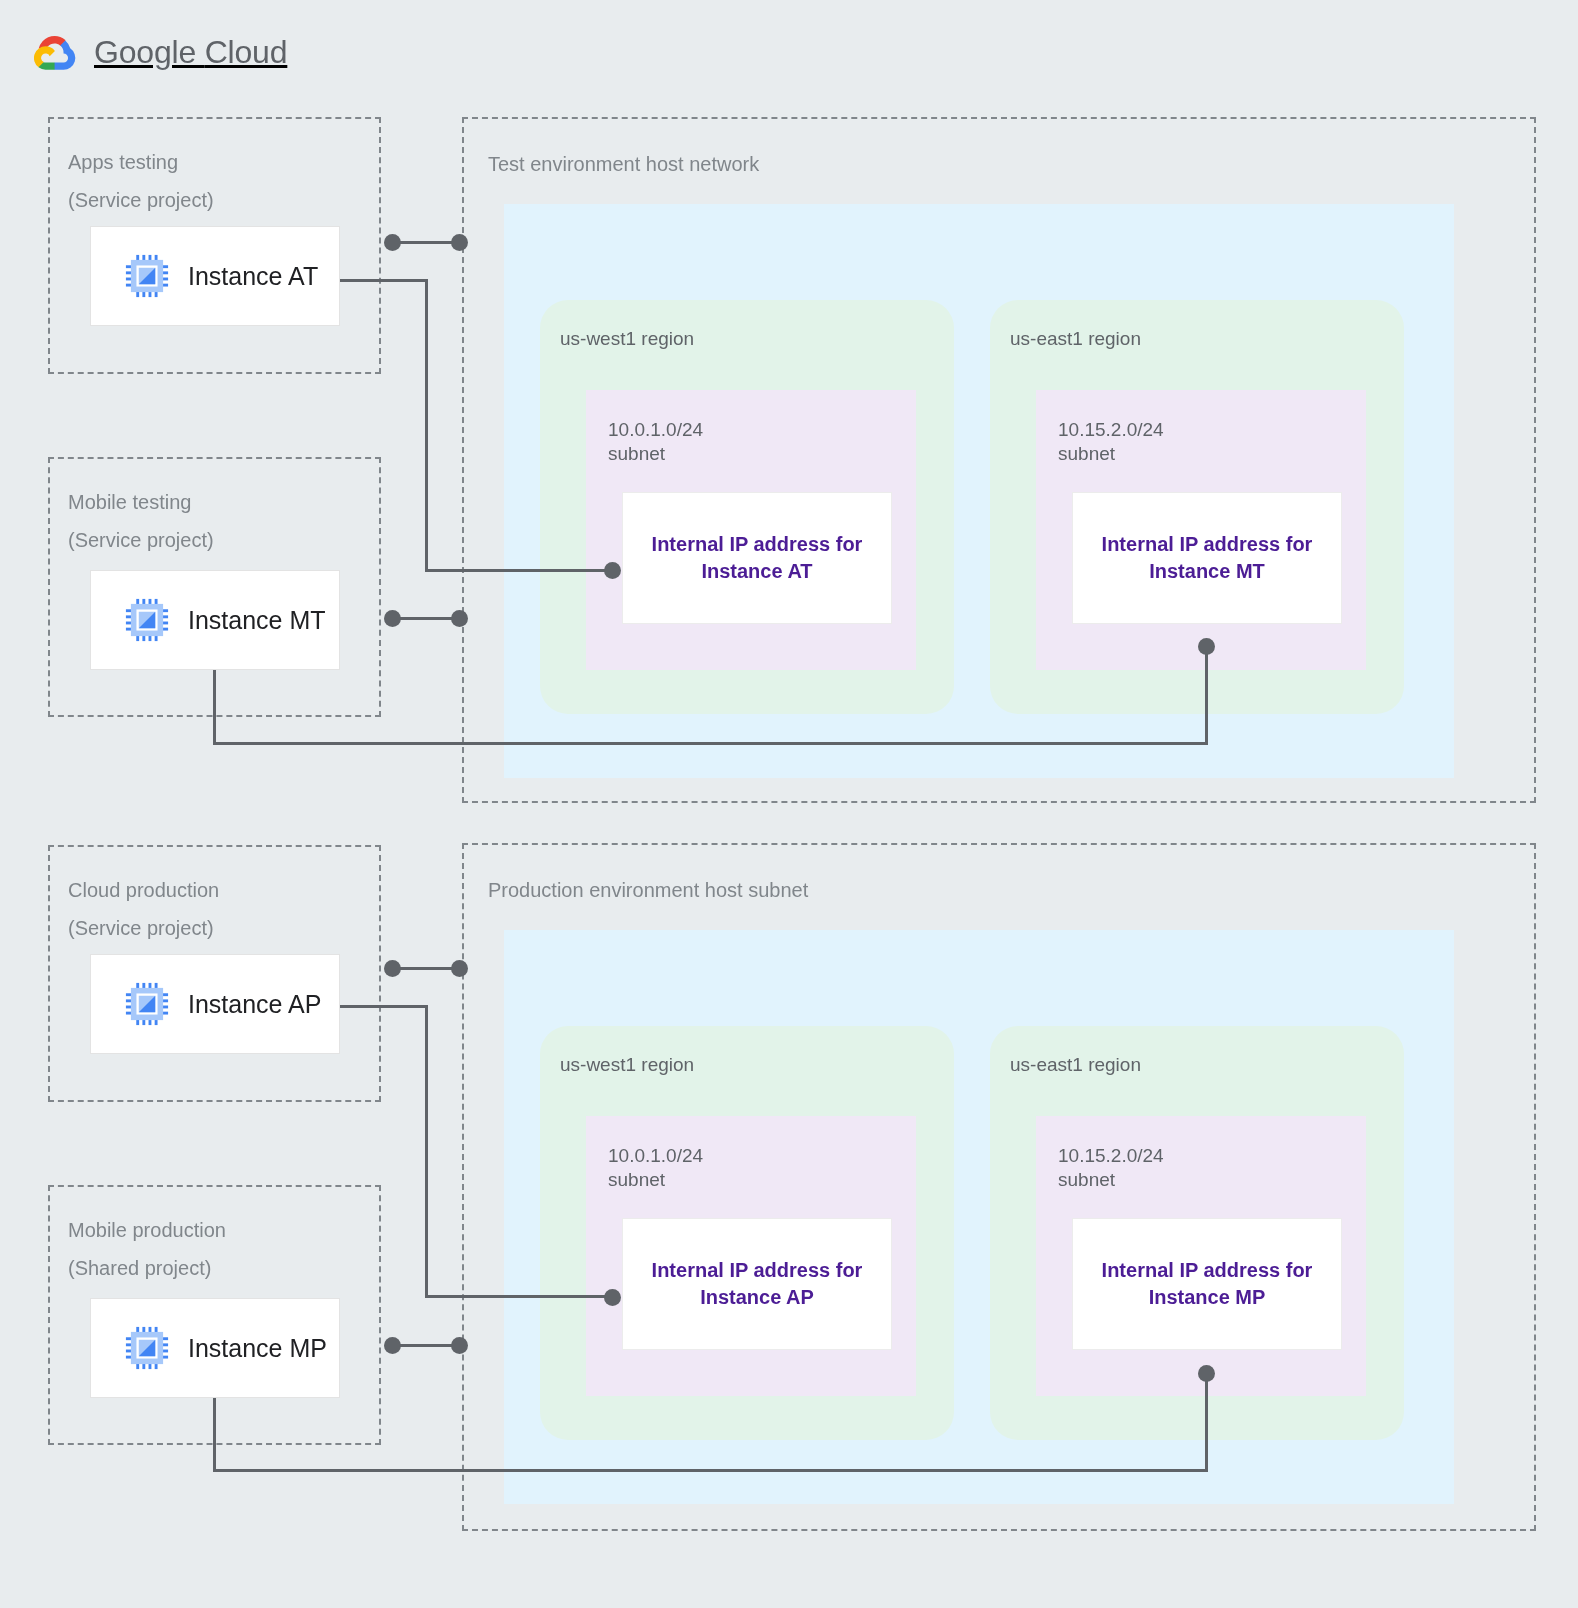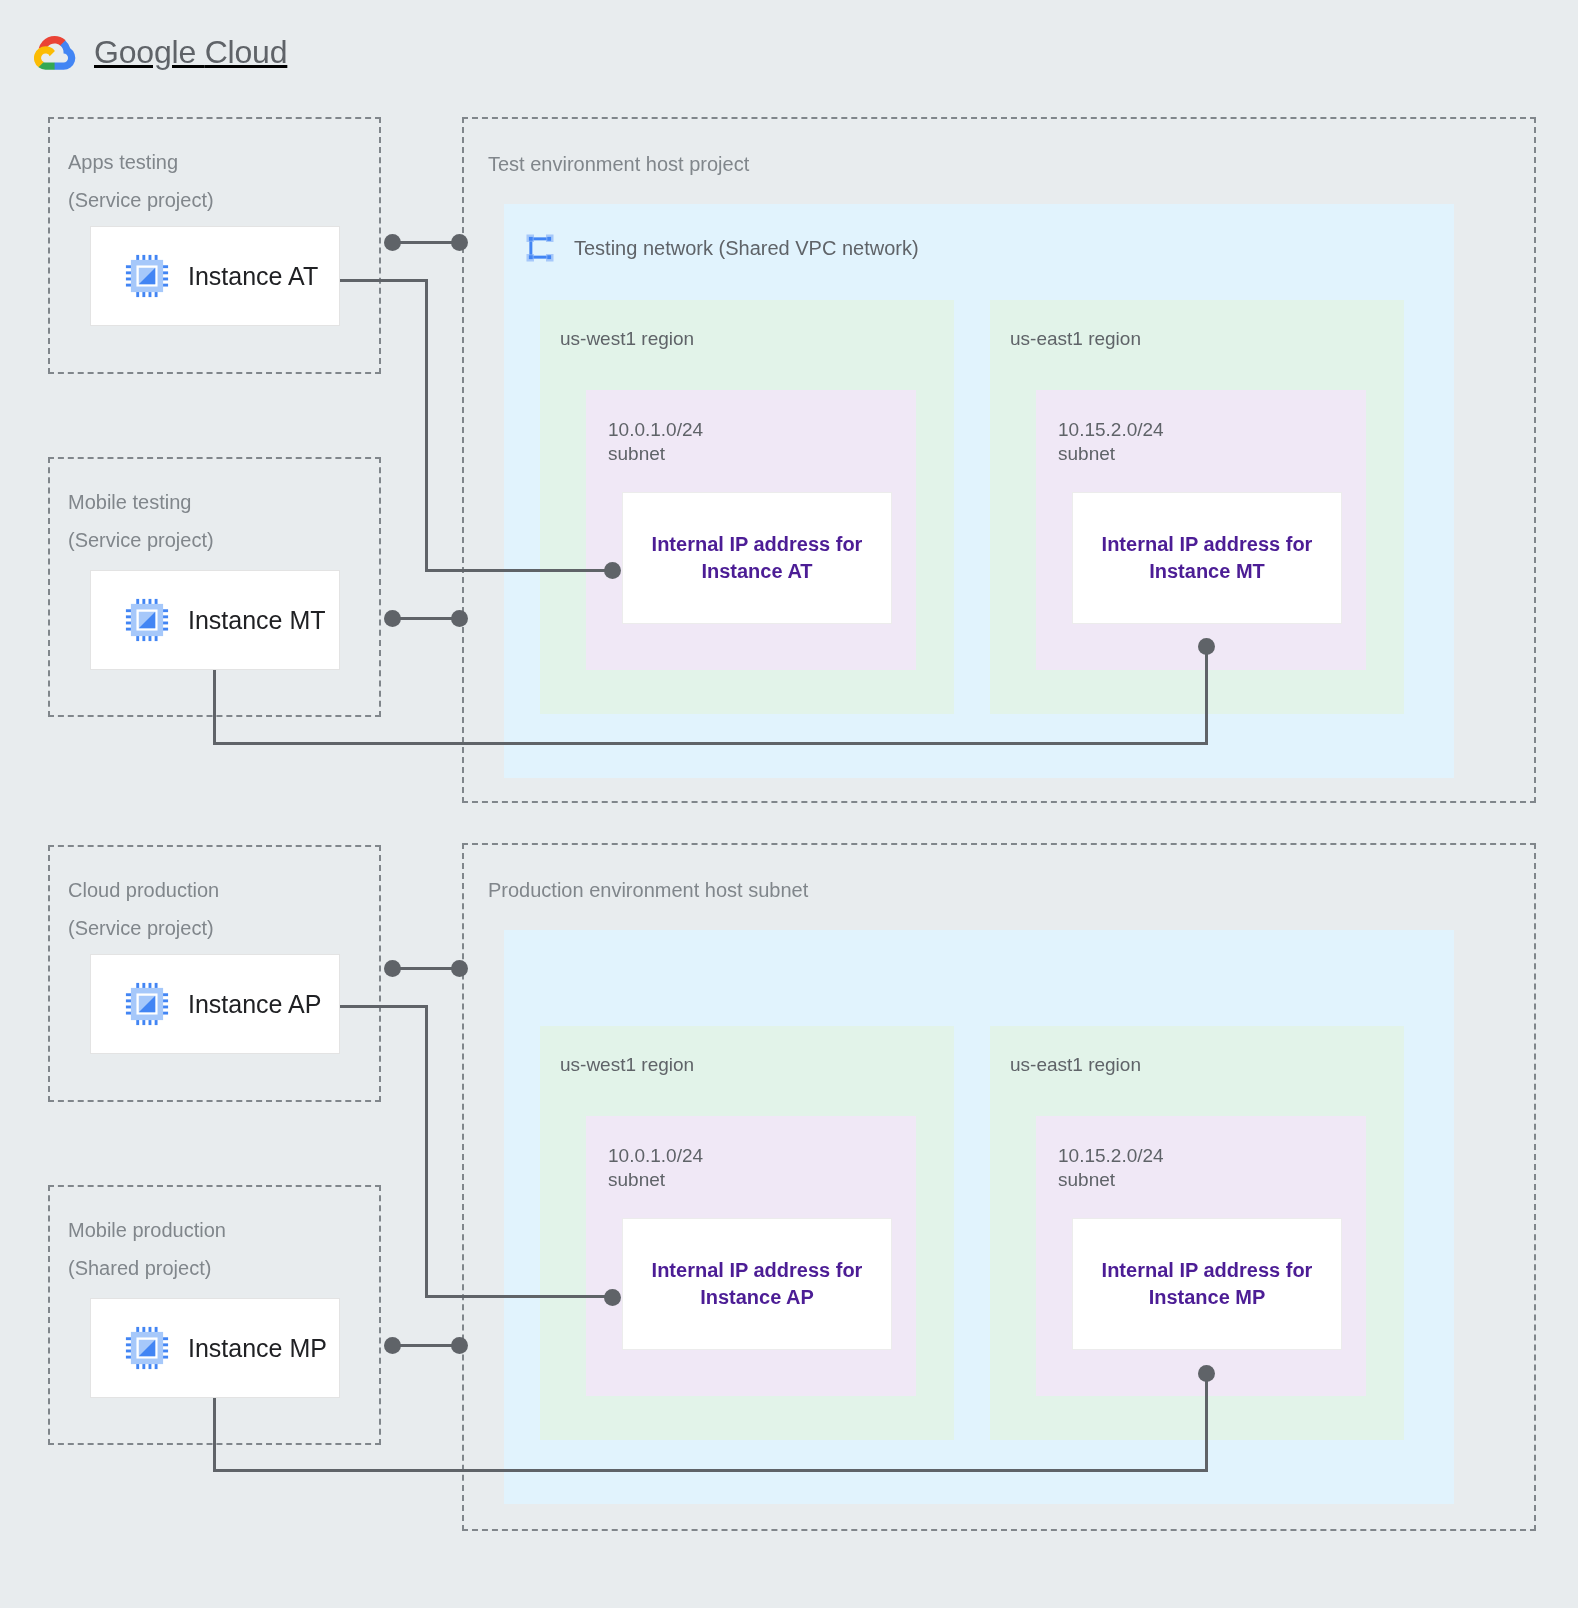--- a/index.html
+++ b/index.html
@@ -70,20 +70,21 @@
     font-size: 20px;
     color: #5f6368;
     white-space: nowrap;
   }
 
   
   .region-box {
     position: absolute;
     background: #e2f3e9;
     box-sizing: border-box;
+    border-radius: 28px;
   }
   .region-label {
     position: absolute;
     font-size: 19px;
     color: #5f6368;
     white-space: nowrap;
   }
   .subnet-box {
     position: absolute;
     background: #f0e8f6;
@@ -228,42 +229,24 @@
         <rect x="3.6" y="3.6" width="16.8" height="16.8" fill="#a6c8fa"></rect>
         <rect x="6.5" y="6.5" width="11" height="11" fill="#ffffff"></rect>
         <rect x="7.7" y="7.7" width="8.6" height="8.6" fill="#a6c8fa"></rect>
         <path d="M7.7 16.3 L16.3 16.3 L16.3 7.7 Z" fill="#4285f4"></path>
       </svg>
     </span>
     <span class="instance-name">Instance MT</span>
   </div>
 
   <div class="dashed-box" style="left:462px; top:117px; width:1074px; height:686px;">
-    <div class="box-title" style="left:24px; top:26px;">Test environment host project</div>
+    <div class="box-title" style="left:24px; top:26px;">Test environment host network</div>
   </div>
 
   <div class="vpc-panel" style="left:504px; top:204px; width:950px; height:574px;">
-    <div class="vpc-header" style="left:18px; top:26px;">
-      <span>
-        <svg class="icon" width="36" height="36" viewBox="0 0 24 24">
-          <rect x="3" y="3" width="5" height="5" fill="#a6c8fa"></rect>
-          <rect x="16" y="3" width="5" height="5" fill="#a6c8fa"></rect>
-          <rect x="3" y="16" width="5" height="5" fill="#a6c8fa"></rect>
-          <rect x="16" y="16" width="5" height="5" fill="#a6c8fa"></rect>
-          <rect x="4.6" y="4.6" width="2.6" height="2.6" fill="#4285f4"></rect>
-          <rect x="16.8" y="4.6" width="2.6" height="2.6" fill="#4285f4"></rect>
-          <rect x="4.6" y="16.8" width="2.6" height="2.6" fill="#4285f4"></rect>
-          <rect x="16.8" y="16.8" width="2.6" height="2.6" fill="#4285f4"></rect>
-          <rect x="7.6" y="4.9" width="8.8" height="2" fill="#4285f4"></rect>
-          <rect x="7.6" y="17.1" width="8.8" height="2" fill="#4285f4"></rect>
-          <rect x="4.9" y="7.6" width="2" height="8.8" fill="#4285f4"></rect>
-        </svg>
-      </span>
-      <span class="vpc-label">Testing network (Shared VPC network)</span>
-    </div>
 
     <div class="region-box" style="left:36px; top:96px; width:414px; height:414px;">
       <div class="region-label" style="left:20px; top:28px;">us-west1 region</div>
       <div class="subnet-box" style="left:46px; top:90px; width:330px; height:280px;">
         <div class="subnet-label" style="left:22px; top:28px;">10.0.1.0/24
 subnet</div>
         <div class="ip-card" style="left:36px; top:102px; width:270px; height:132px;">
           <div class="ip-text">Internal IP address for
 Instance AT</div>
         </div>

